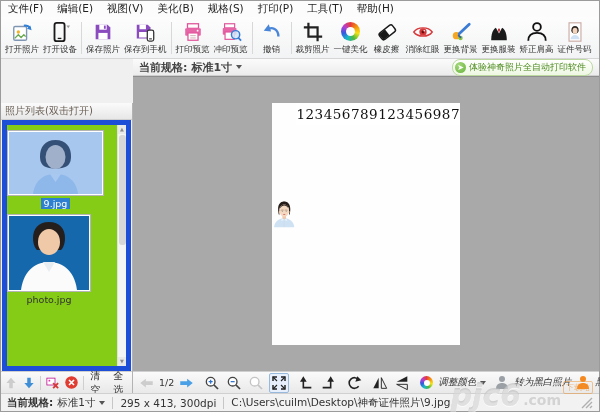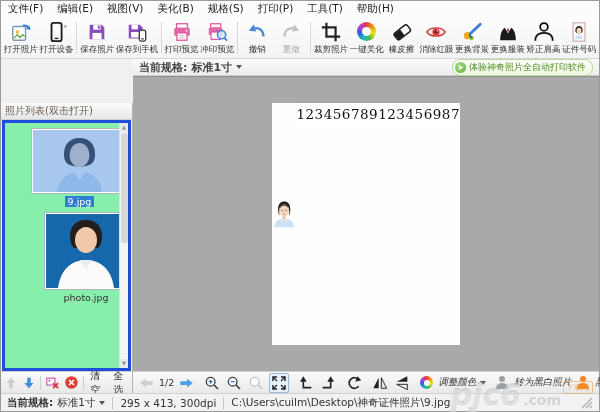--- a/index.html
+++ b/index.html
@@ -30,21 +30,21 @@
   .ring::after { content:""; position:absolute; left:5px; top:5px; width:9px; height:9px; border-radius:50%; background:#fdfdfd; }
   .mini-ring { width:13px; height:13px; border-radius:50%; background:conic-gradient(#e63b3b,#f2930d,#f5e315,#4db93c,#18b8c9,#3459e0,#b63ed2,#e63b3b); position:relative; }
   .mini-ring::after { content:""; position:absolute; left:3.5px; top:3.5px; width:6px; height:6px; border-radius:50%; background:#fff; }
 
   
   .content { flex:1 1 auto; display:flex; min-height:0; }
 
   
   .left-panel { width:132px; flex:0 0 auto; display:flex; flex-direction:column; border-right:1px solid #b3b3b3; background:#f0f0f0; min-height:0;margin-top:44px; }
   .panel-header { height:17px; background:linear-gradient(#fbfbfb,#e7e7e7); border-bottom:1px solid #cfcfcf; display:flex; align-items:center; padding-left:4px; font-size:10px; color:#6a5f55; flex:0 0 auto; }
-  .photo-list { flex:1 1 auto; background:#86efac; border:3px solid #1d4ed8; margin:0 1px; display:flex; flex-direction:column; align-items:flex-end; position:relative; overflow:hidden; min-height:0; }
+  .photo-list { flex:1 1 auto; background:#84cc16; border:5px solid #1d4ed8; margin:0 1px; display:flex; flex-direction:column; align-items:flex-start; position:relative; overflow:hidden; min-height:0; }
   .thumb { margin-top:5px; display:flex; flex-direction:column; align-items:center; }
   .thumb-frame { background:#fff; border:1px solid #b5b5b5; padding:1px; position:relative; }
   .thumb-frame svg { display:block; }
   .sel-overlay { position:absolute; inset:1px; background:rgba(62,134,222,0.45); }
   .thumb-label { font-size:9.5px; margin-top:2px; color:#333; padding:0 3px; }
   .thumb-label.selected { background:#2e7fd0; color:#fff; }
   .vscroll { position:absolute; right:0; top:0; bottom:0; width:9px; background:#f4f4f4; border-left:1px solid #e0e0e0; display:flex; flex-direction:column; }
   .vscroll .arr { height:9px; background:#e9e9e9; color:#8a8a8a; font-size:5px; text-align:center; line-height:9px; }
   .vscroll .thumbbar { width:7px; margin:1px auto; height:110px; background:#d7d7d7; border-radius:3px; }
   .vscroll .spacer { flex:1; }
@@ -180,29 +180,20 @@
     </div>
     <div class="tb-sep"></div>
     <div class="tb-item">
       <span class="ticon">
         <svg width="22" height="22" viewBox="0 0 24 24">
             <path d="M19 17 C19 9 12 5.5 6.5 9.5" fill="none" stroke="#4a86d8" stroke-width="2.6"></path>
             <polygon points="8.5,3.5 3,10.5 11,11.5" fill="#4a86d8"></polygon>
           </svg>
       </span>
       <span class="tlabel">撤销</span>
-    </div>
-    <div class="tb-item disabled">
-      <span class="ticon">
-        <svg width="22" height="22" viewBox="0 0 24 24">
-            <path d="M5 17 C5 9 12 5.5 17.5 9.5" fill="none" stroke="#c2c2c2" stroke-width="2.6"></path>
-            <polygon points="15.5,3.5 21,10.5 13,11.5" fill="#c2c2c2"></polygon>
-          </svg>
-      </span>
-      <span class="tlabel">重做</span>
     </div>
     <div class="tb-sep"></div>
     <div class="tb-item">
       <span class="ticon">
         <svg width="22" height="22" viewBox="0 0 24 24">
             <path d="M7 2 v15 h15" fill="none" stroke="#222" stroke-width="2.4"></path>
             <path d="M2 7 h15 v15" fill="none" stroke="#222" stroke-width="2.4"></path>
           </svg>
       </span>
       <span class="tlabel">裁剪照片</span>

